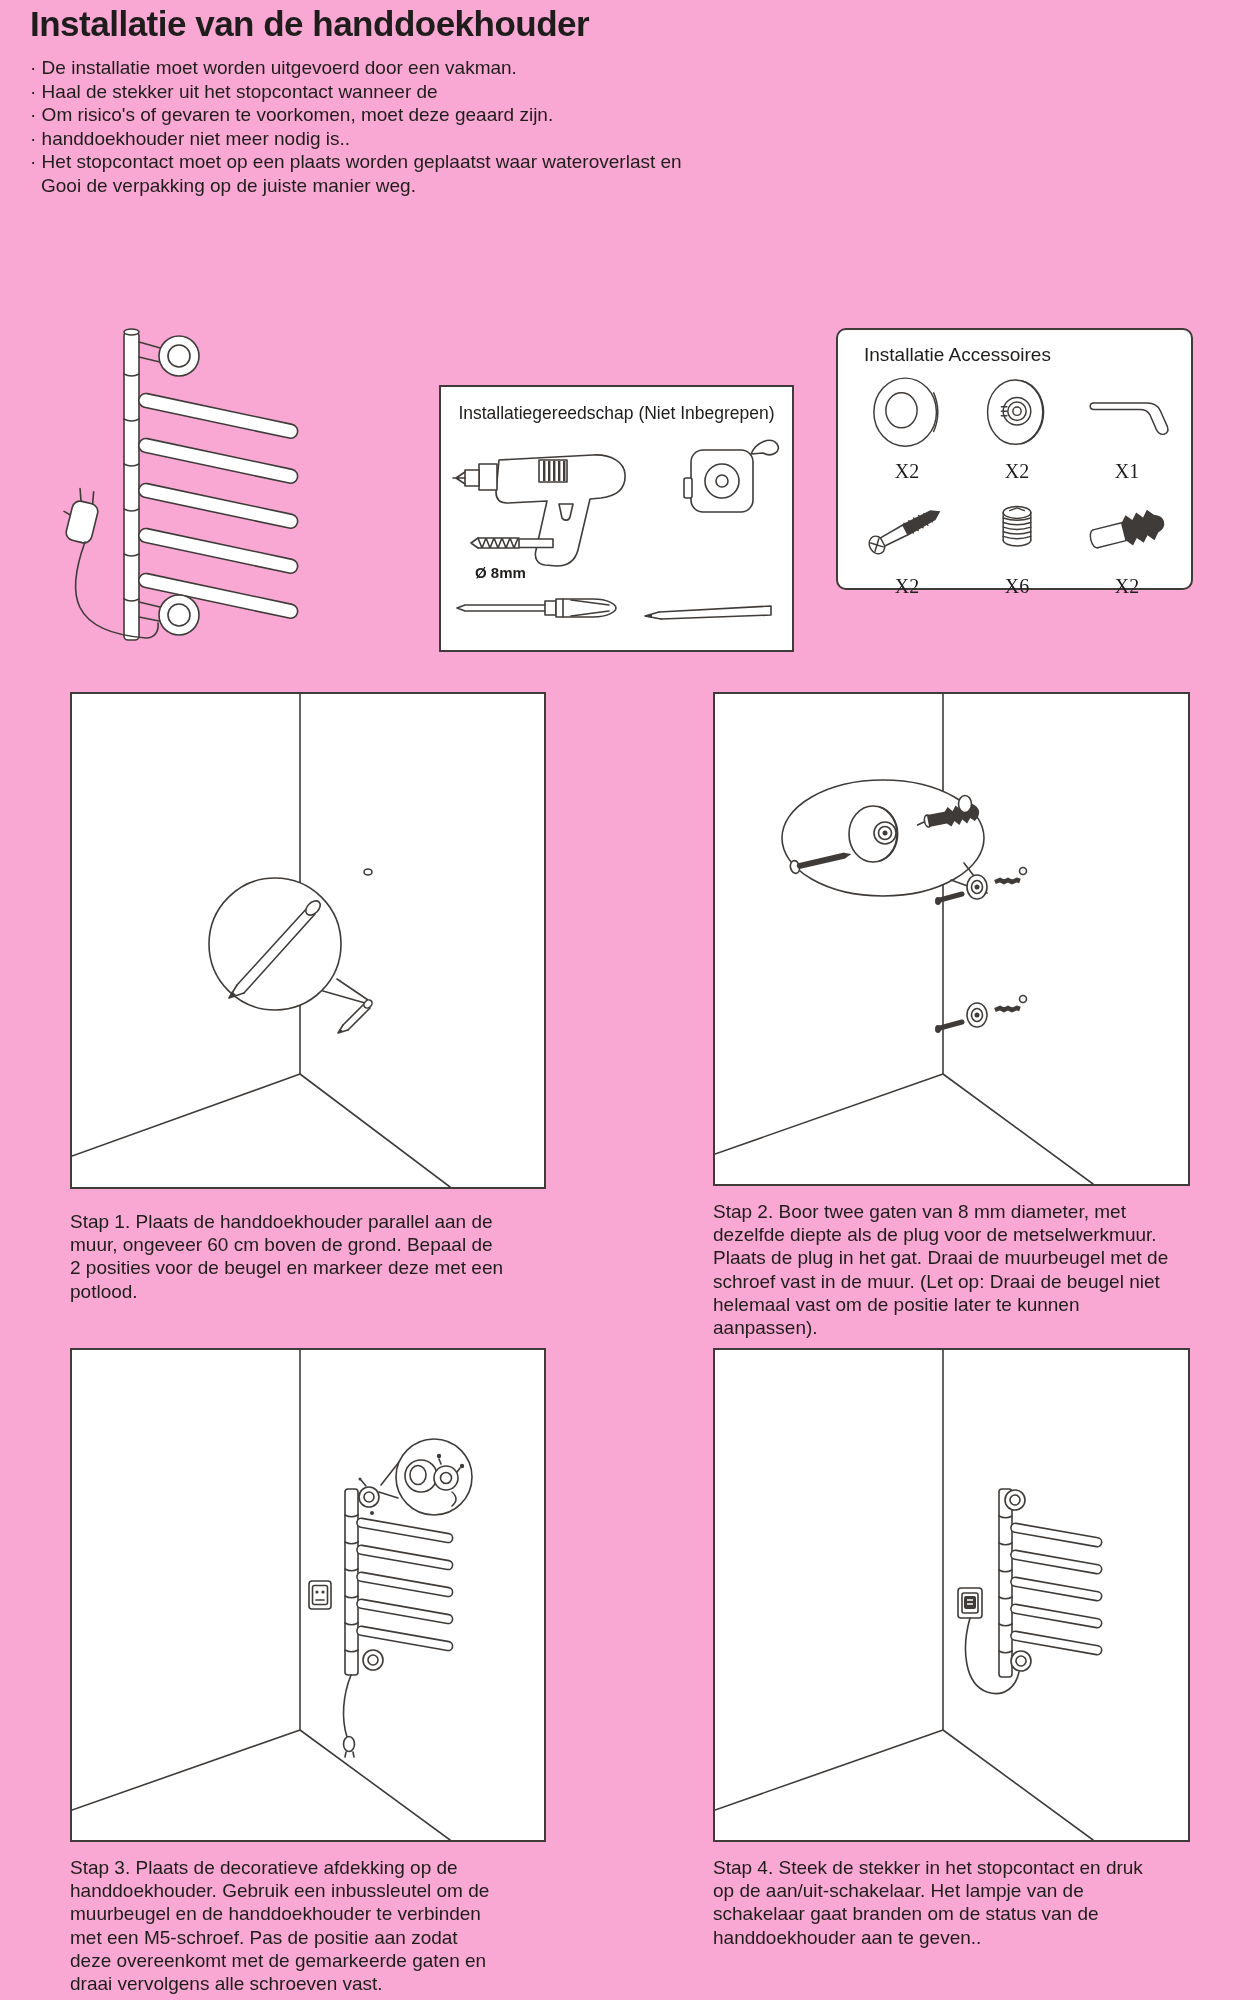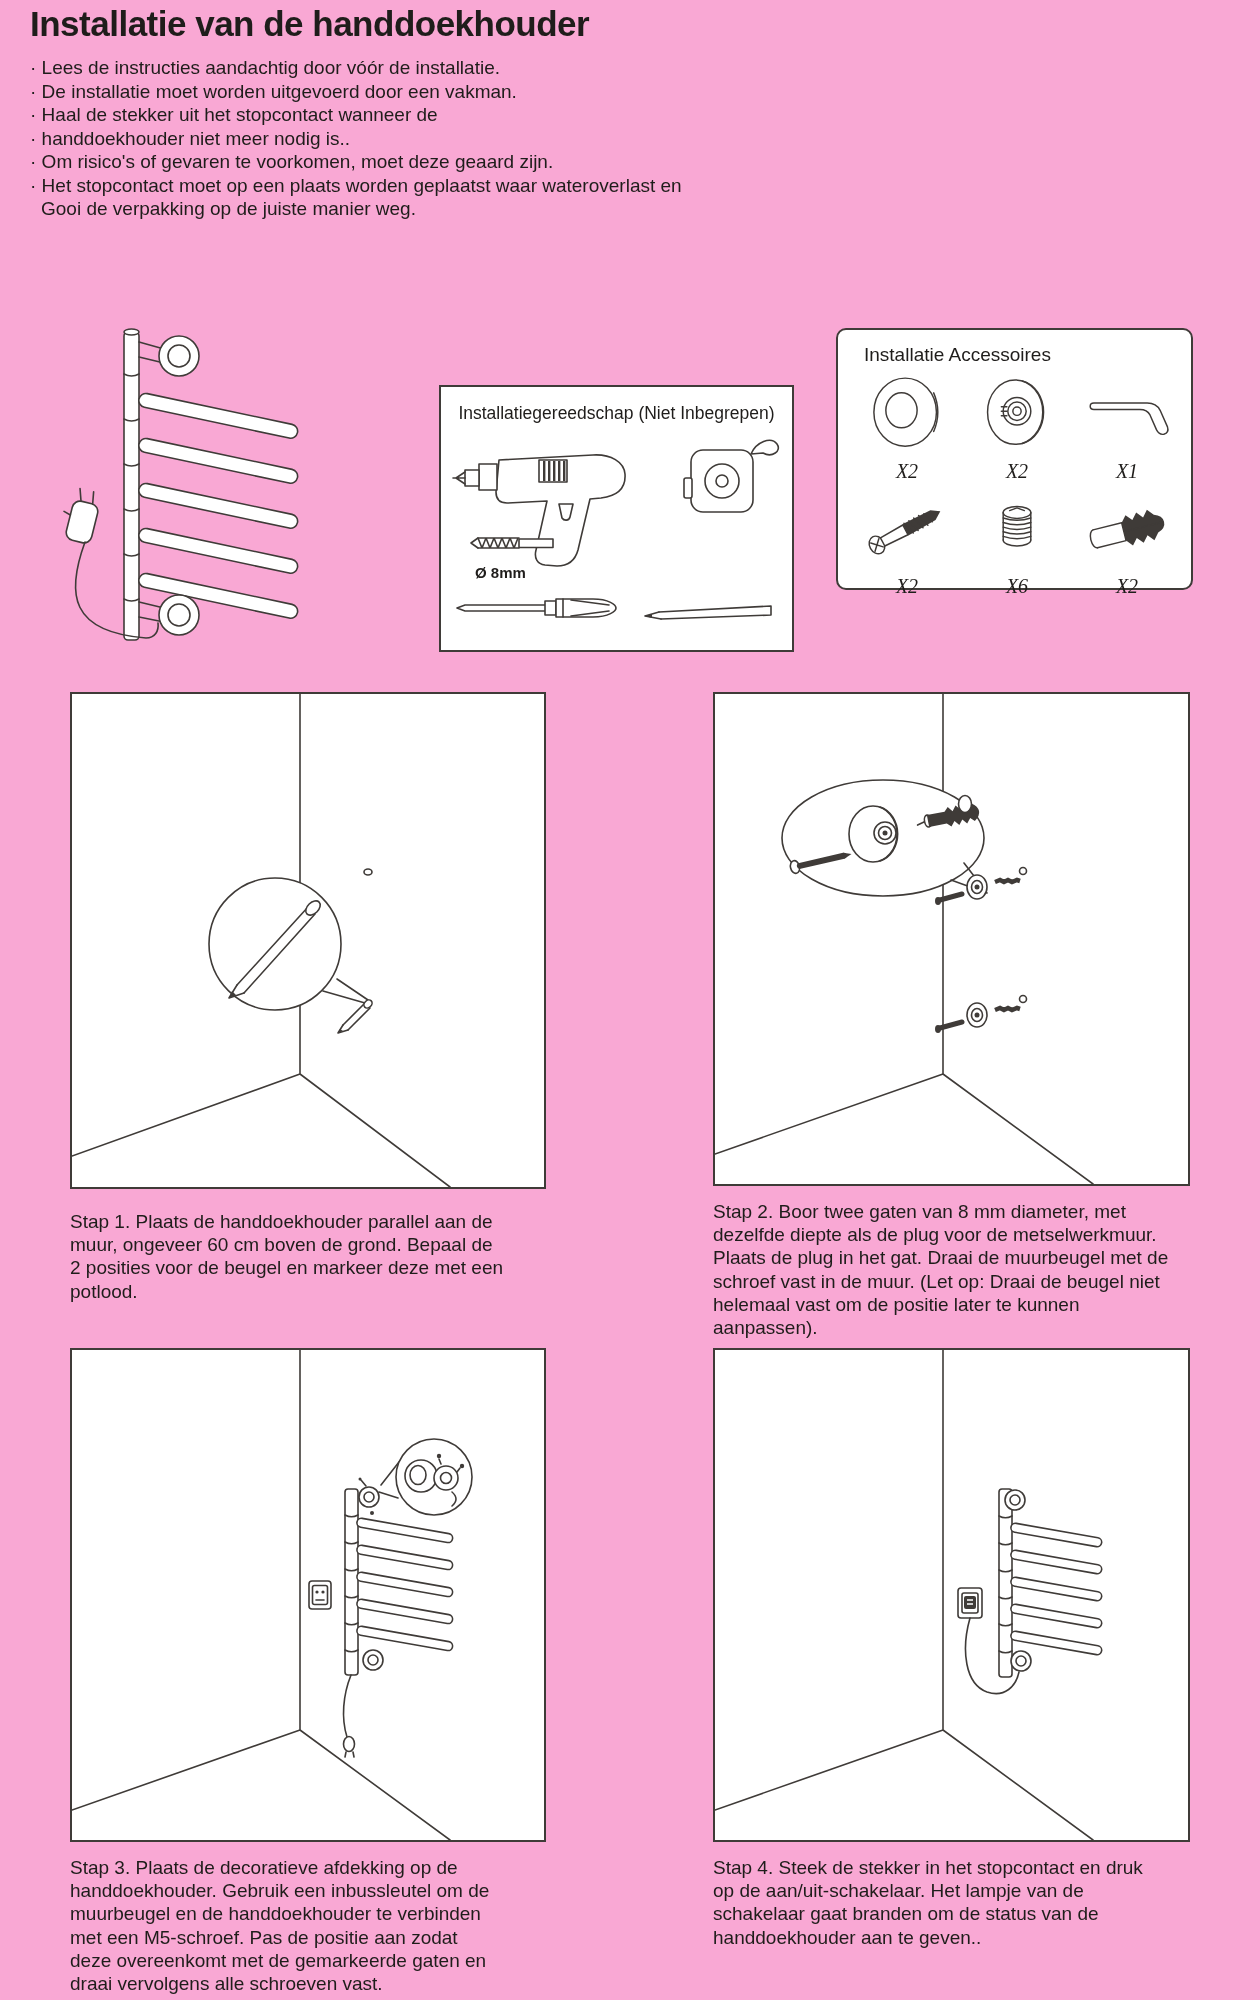--- a/index.html
+++ b/index.html
@@ -9,21 +9,21 @@
   #title{left:30px;top:4px;font-size:35px;font-weight:bold;letter-spacing:-0.5px;}
   #intro{left:30px;top:56px;font-size:19px;line-height:23.5px;}
   .intro-line{white-space:nowrap;}
   .intro-line.indent{padding-left:11px;}
   .panel{border:2px solid #3f3b38;background:#fff;box-sizing:border-box;}
   #tools-box{left:439px;top:385px;width:355px;height:267px;}
   #tools-title{text-align:center;margin-top:16px;font-size:17.5px;}
   #tools-art{display:block;margin-top:2px;}
   #acc-box{left:836px;top:328px;width:357px;height:262px;border-radius:10px;padding:10px 9px 0 14px;}
   #acc-title{font-size:19px;margin:4px 0 0 12px;}
-  .acc-grid{display:grid;grid-template-columns:1fr 1fr 1fr;margin-top:2px;font-style:italic;}
+  .acc-grid{display:grid;grid-template-columns:1fr 1fr 1fr;margin-top:2px;}
   .acc-cell{text-align:center;}
   .acc-qty{font-family:"Liberation Serif","DejaVu Serif",serif;font-size:20px;margin-top:-4px;}
   .step-box{background:#fff;}
   #step1-box{left:70px;top:692px;width:476px;height:497px;}
   #step2-box{left:713px;top:692px;width:477px;height:494px;}
   #step3-box{left:70px;top:1348px;width:476px;height:494px;}
   #step4-box{left:713px;top:1348px;width:477px;height:494px;}
   .caption{font-size:19px;line-height:23.2px;white-space:pre-line;}
   #cap1{left:70px;top:1210px;width:510px;}
   #cap2{left:713px;top:1200px;width:525px;}
@@ -35,25 +35,24 @@
   svg text{font-family:"Liberation Sans","DejaVu Sans",sans-serif;}
 </style>
 </head>
 <body>
 
 <div id="page">
 
   <div id="title" class="abs">Installatie van de handdoekhouder</div>
 
   <div id="intro" class="abs">
-    <div class="intro-line">· Lees de instructies aandachtig door vóór de installatie.</div>
     <div class="intro-line">· De installatie moet worden uitgevoerd door een vakman.</div>
     <div class="intro-line">· Haal de stekker uit het stopcontact wanneer de</div>
+    <div class="intro-line">· Om risico's of gevaren te voorkomen, moet deze geaard zijn.</div>
     <div class="intro-line">· handdoekhouder niet meer nodig is..</div>
-    <div class="intro-line">· Om risico's of gevaren te voorkomen, moet deze geaard zijn.</div>
     <div class="intro-line">· Het stopcontact moet op een plaats worden geplaatst waar wateroverlast en</div>
     <div class="intro-line indent">Gooi de verpakking op de juiste manier weg.</div>
   </div>
 
   <svg class="abs" style="left:48px;top:316px;" width="332" height="348" viewBox="0 0 332 348">
     <g>
       <rect class="ln fw" x="76" y="16" width="15" height="308" rx="4"></rect>
       <ellipse class="ln fw" cx="83.5" cy="16" rx="7.5" ry="3"></ellipse>
       <path class="ln" d="M76,58 q7.5,4 15,0 M76,103 q7.5,4 15,0 M76,148 q7.5,4 15,0 M76,193 q7.5,4 15,0 M76,238 q7.5,4 15,0 M76,283 q7.5,4 15,0"></path>
       <g transform="translate(91,83) rotate(12)">

